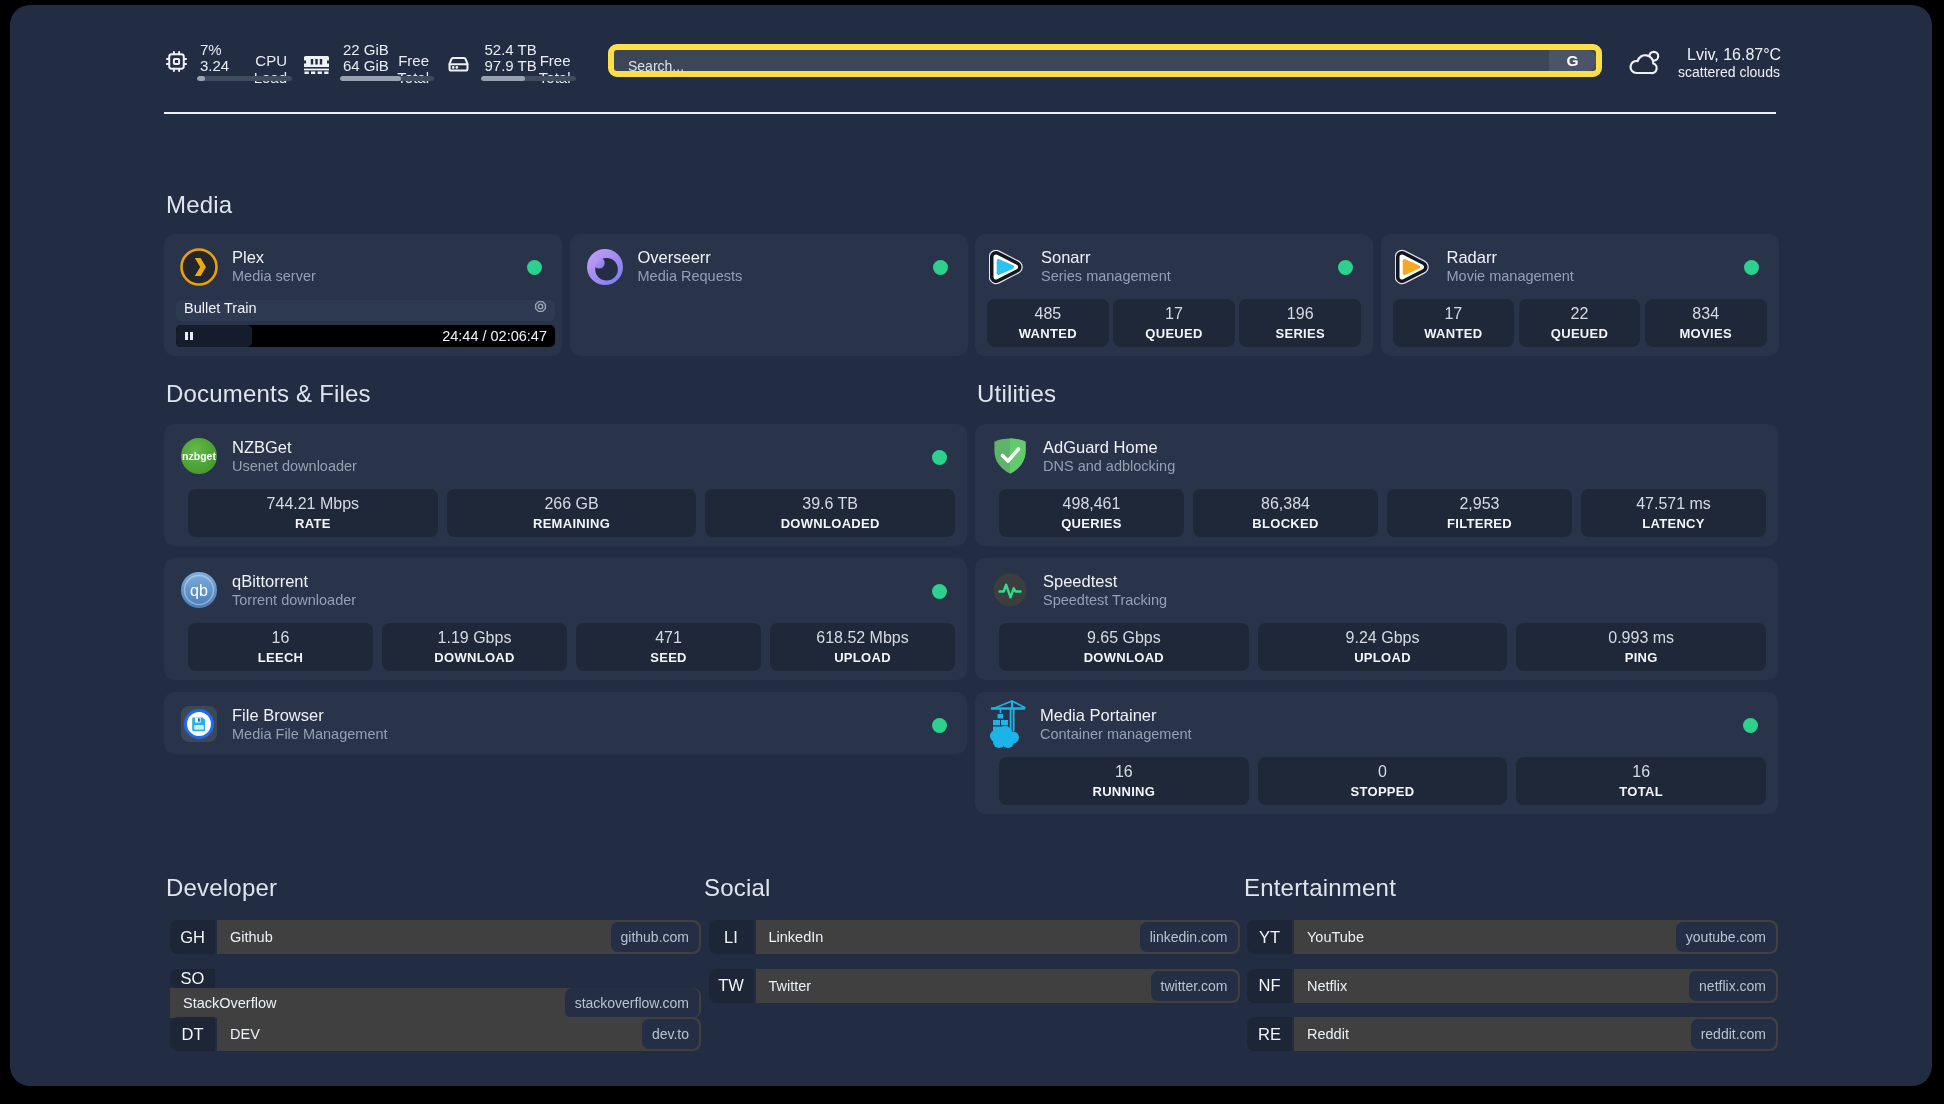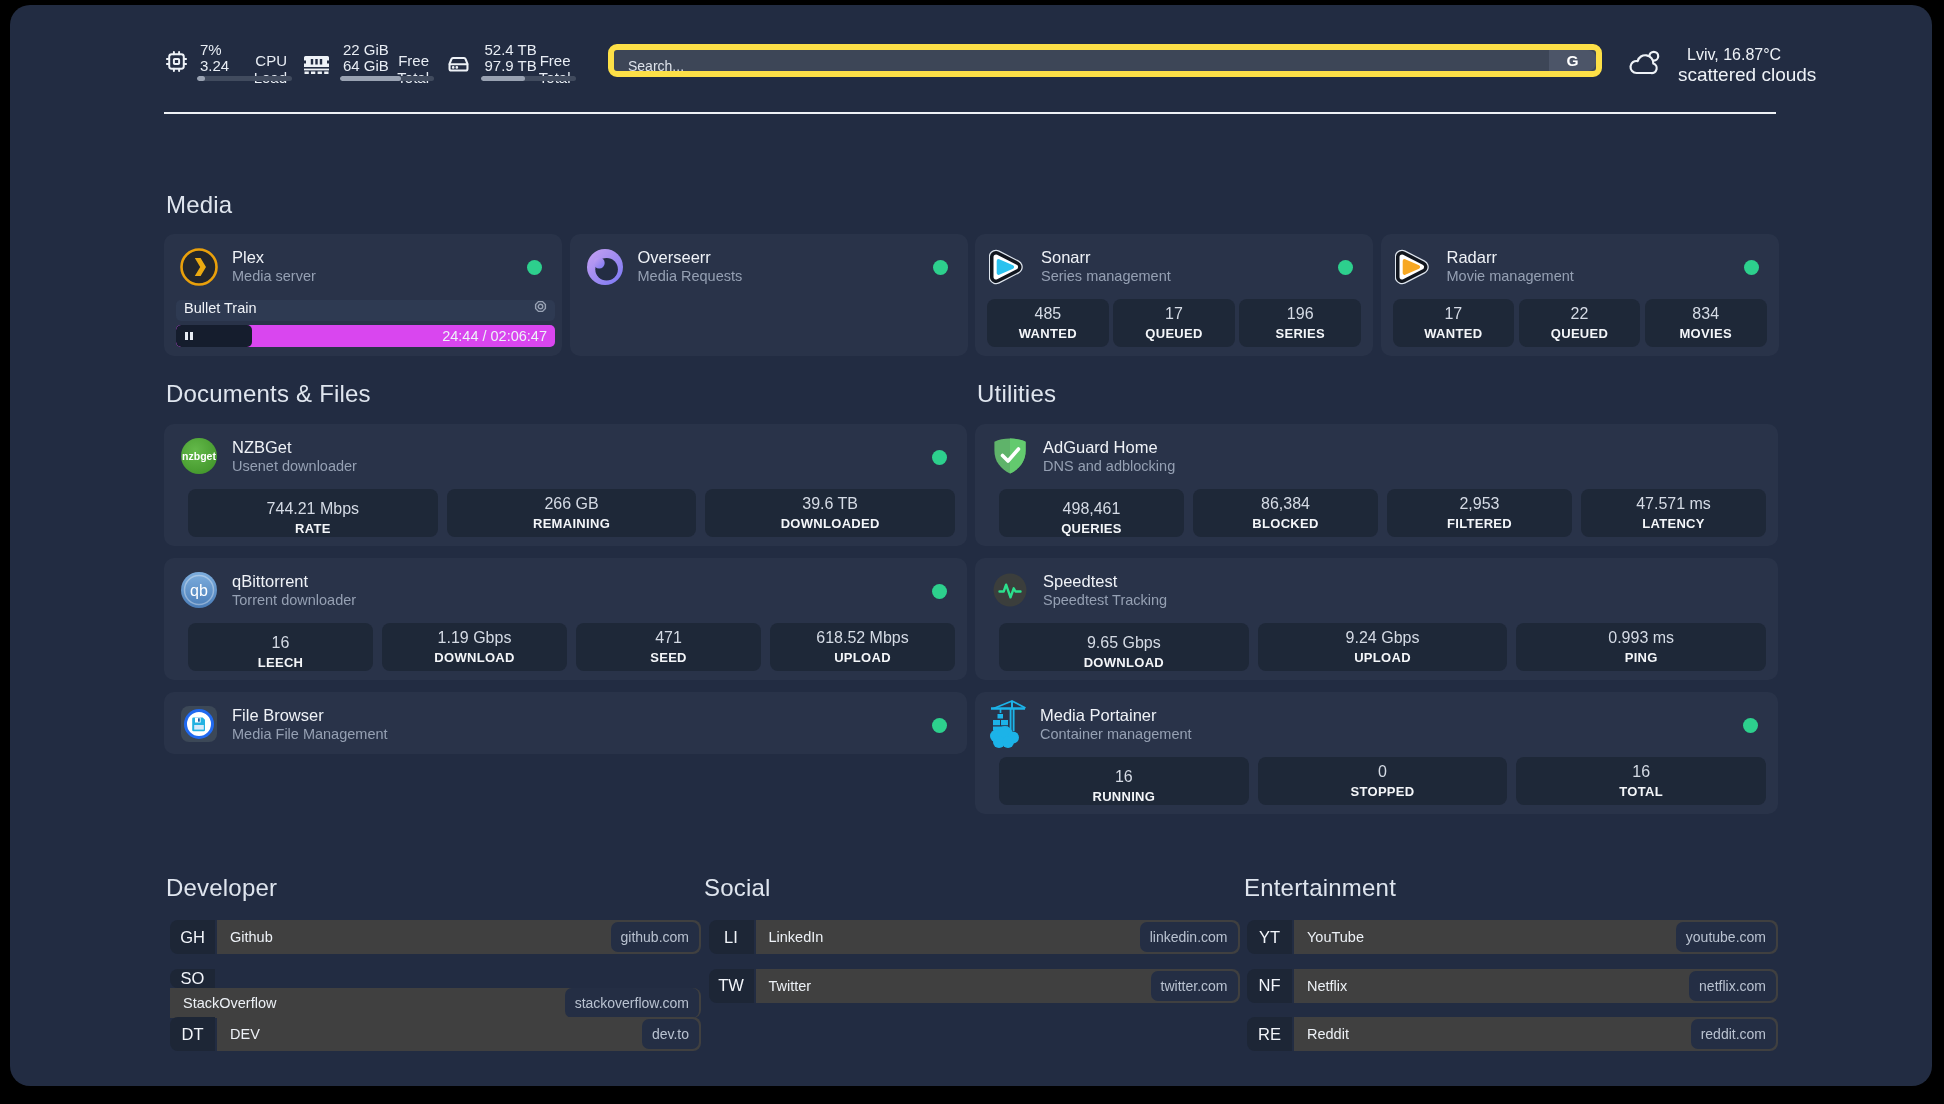--- a/index.html
+++ b/index.html
@@ -21,41 +21,41 @@
   .search { position:absolute; left:444px; top:39px; width:994px; height:33px;
             background:#3d4657; border:6px solid #fde047; border-radius:9px; }
   .search .ph { position:absolute; left:14px; top:8px; font-size:14px; color:#dde2ea; }
   .search .gbtn { position:absolute; right:0; top:0; bottom:0; width:47px; background:#4c5568;
             border-radius:0 8px 8px 0; color:#fff; font-size:15.5px; font-weight:700;
             display:flex; align-items:center; justify-content:center; }
 
   
   .weather { position:absolute; left:1463px; top:39px; color:#eef2f7; }
   .weather .t1 { position:absolute; left:60px; top:2px; font-size:16px; white-space:nowrap; }
-  .weather .t2 { position:absolute; left:51px; top:20px; font-size:19px; white-space:nowrap; }
+  .weather .t2 { position:absolute; left:51px; top:20px; font-size:14px; white-space:nowrap; }
 
   .divider { position:absolute; left:0; top:107px; width:1612px; height:2px; background:#eef1f5; }
 
   
   h2 { position:absolute; font-size:24px; font-weight:500; color:#dfe5ee; letter-spacing:0.2px; }
 
   .card { position:absolute; background:#293349; border-radius:10px; padding:13.5px 12px 9px; }
   .chead { display:flex; align-items:center; height:38px; }
   .logo { width:38px; height:38px; margin:0 14px 0 4px; flex:none; }
   .ct .t { font-size:16.5px; font-weight:500; color:#eff2f7; line-height:20px; }
   .ct .s { font-size:14.5px; color:#95a0b3; line-height:19px; }
   .dot { position:absolute; right:20px; top:26px; width:15px; height:15px; border-radius:50%; background:#2dd08d; }
 
   .stats { display:flex; margin-top:13.5px; }
   .sb { flex:1; height:48px; background:#1e2838; border-radius:8px;
         display:flex; flex-direction:column; align-items:center; justify-content:center; }
   .sb .v { font-size:16px; color:#d5dbe5; line-height:20px; }
   .sb .l { font-size:13px; font-weight:700; color:#f4f6f9; line-height:17px; letter-spacing:0.3px; margin-top:1px; }
   .g6 > .sb { margin-left:4.5px; } .g6 > .sb:first-child { margin-left:0; }
-  .g9 > .sb { margin-left:9px; } .g9 > .sb:first-child { margin-left:12px;justify-content:flex-end; }
+  .g9 > .sb { margin-left:9px; } .g9 > .sb:first-child { margin-left:12px; }
 
   
   .bk { position:absolute; height:34px; display:flex; }
   .bk .ab { width:45px; background:#1d2636; border-radius:8px 0 0 8px; color:#f2f5fa;
             font-size:16.5px; display:flex; align-items:center; justify-content:center; margin-right:2px;text-align:center; }
   .bk .bar { flex:1; background:#404040; border-radius:0 8px 8px 0; display:flex; align-items:center; padding:0 16px 0 13px; }
   .bk .nm { font-size:14.5px; color:#edf1f6; }
   .bk .url { margin-left:auto; margin-right:-14px; font-size:14px; color:#b9c2d0; background:#242e44; border-radius:7px; padding:0 10px; height:30px; line-height:30px; }
 </style>
 </head>
@@ -146,21 +146,21 @@
           </div>
   </div>
   <div class="dot"></div>
   <div style="margin:14px -5px 0 0; background:#2e3a52; border-radius:5px; height:21.5px; display:flex; align-items:flex-start; padding:0 8px;">
     <span style="font-size:14.5px; color:#f0f3f8;">Bullet Train</span>
     <svg style="margin-left:auto;" width="13" height="13" viewBox="0 0 24 24" fill="none" stroke="#98a2b4" stroke-width="2.6">
             <path d="M8.2 3 H15.8 L21 8.2 V15.8 L15.8 21 H8.2 L3 15.8 V8.2 Z"></path>
             <circle cx="12" cy="12" r="4.2"></circle>
           </svg>
   </div>
-  <div style="margin:4px -5px 0 0; position:relative; background:#d946ef; border-radius:5px; height:21.5px; overflow:hidden;">
+  <div style="margin:4px -5px 0 0; position:relative; background:#000000; border-radius:5px; height:21.5px; overflow:hidden;">
     <div style="position:absolute; left:0; top:0; bottom:0; width:76px; background:#151d2d; border-radius:5px;"></div>
     <div style="position:absolute; left:9px; top:6.5px; width:2.8px; height:8.5px; background:#e8edf4;"></div>
     <div style="position:absolute; left:13.8px; top:6.5px; width:2.8px; height:8.5px; background:#e8edf4;"></div>
     <div style="position:absolute; right:8px; top:2.5px; font-size:14.5px; color:#eef2f8;">24:44 / 02:06:47</div>
   </div>
 </div>
 
 <div class="card" style="left:405.5px; top:229px; width:398px; height:122px;">
   <div class="chead">
     <svg class="logo" viewBox="0 0 38 38">

